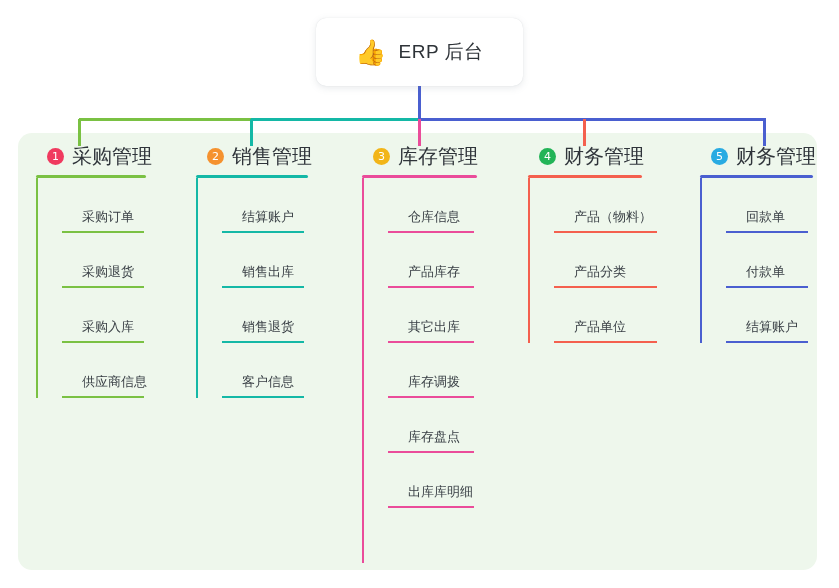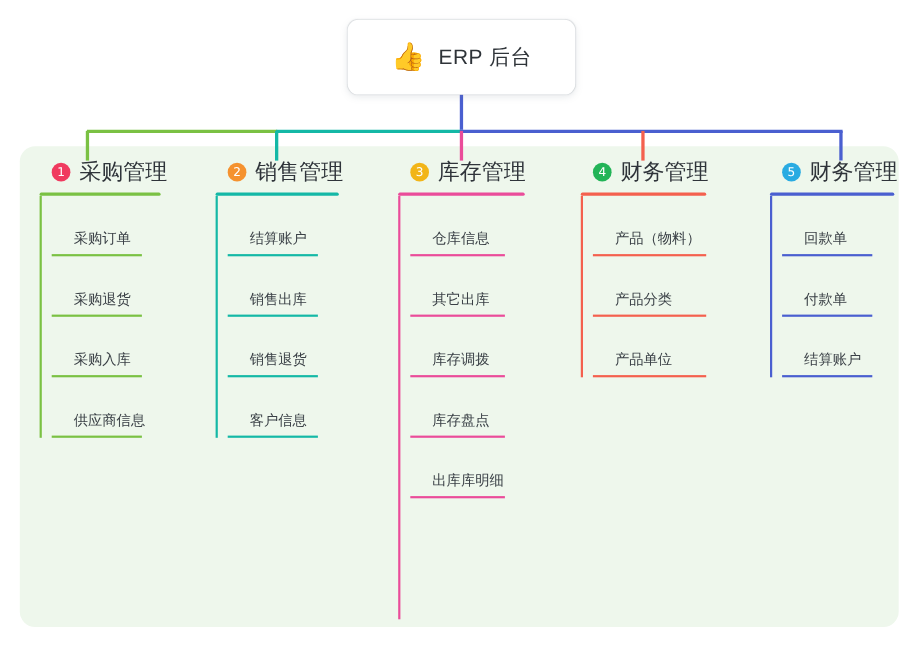--- a/index.html
+++ b/index.html
@@ -99,21 +99,21 @@
   }
   .col-rule {
     height: 3px;
     border-radius: 2px;
     margin-top: 6px;
   }
 
   .leaves {
     position: relative;
     margin-top: 0;
-    padding-left: 11px;
+    padding-left: 26px;
   }
   .leaf {
     position: relative;
     box-sizing: border-box;
   }
   .leaf .leaf-label {
     position: absolute;
     left: 20px;
     bottom: 7px;
     font-size: 13px;
@@ -219,20 +219,24 @@
           <span class="col-title">库存管理</span>
         </div>
         <div class="col-rule" style="width: 115px; margin-left: 0px; background: rgb(234, 76, 154);"></div>
         <div class="leaves">
           <div class="spine" style="background: rgb(234, 76, 154); height: 385px; left: 0px;"></div>
           <div class="leaf" style="height: 55px;">
             <span class="leaf-label">仓库信息</span>
             <div class="leaf-rule" style="width: 86px; background: rgb(234, 76, 154);"></div>
           </div>
           <div class="leaf" style="height: 55px;">
+            <span class="leaf-label">产品库存</span>
+            <div class="leaf-rule" style="width: 86px; background: rgb(234, 76, 154);"></div>
+          </div>
+          <div class="leaf" style="height: 55px;">
             <span class="leaf-label">其它出库</span>
             <div class="leaf-rule" style="width: 86px; background: rgb(234, 76, 154);"></div>
           </div>
           <div class="leaf" style="height: 55px;">
             <span class="leaf-label">库存调拨</span>
             <div class="leaf-rule" style="width: 86px; background: rgb(234, 76, 154);"></div>
           </div>
           <div class="leaf" style="height: 55px;">
             <span class="leaf-label">库存盘点</span>
             <div class="leaf-rule" style="width: 86px; background: rgb(234, 76, 154);"></div>

